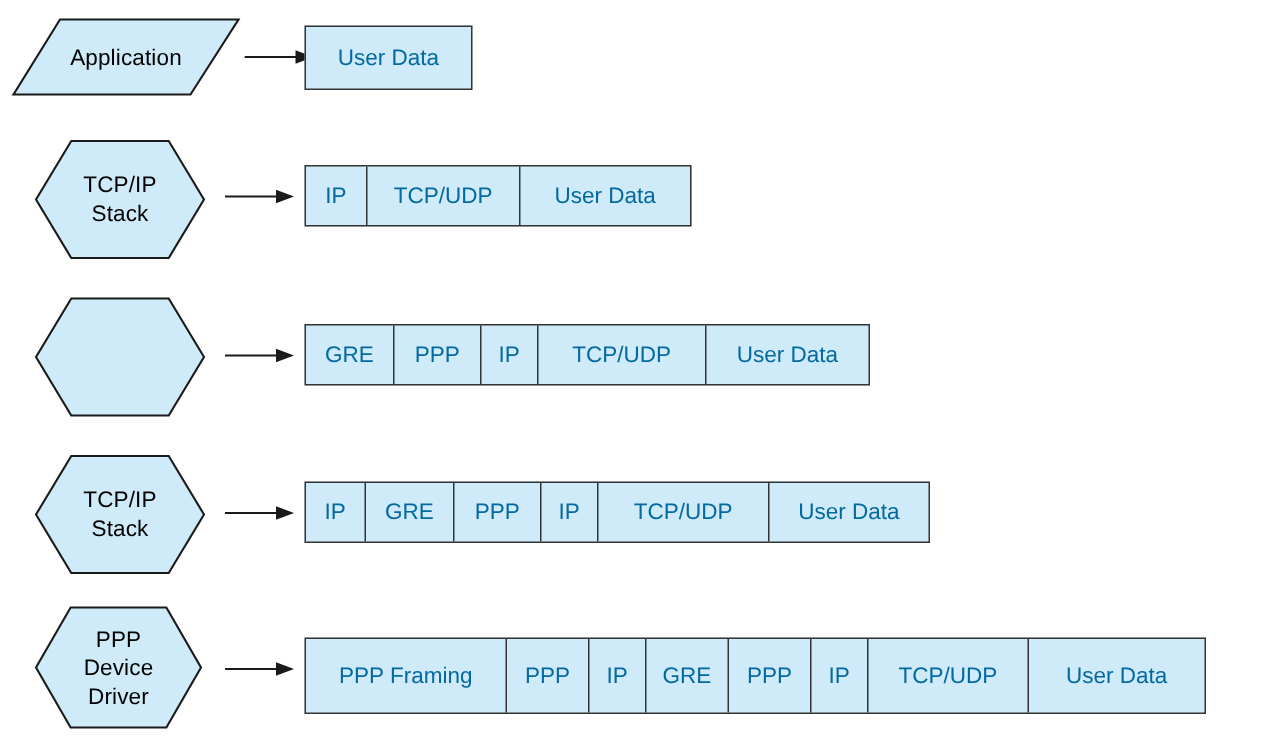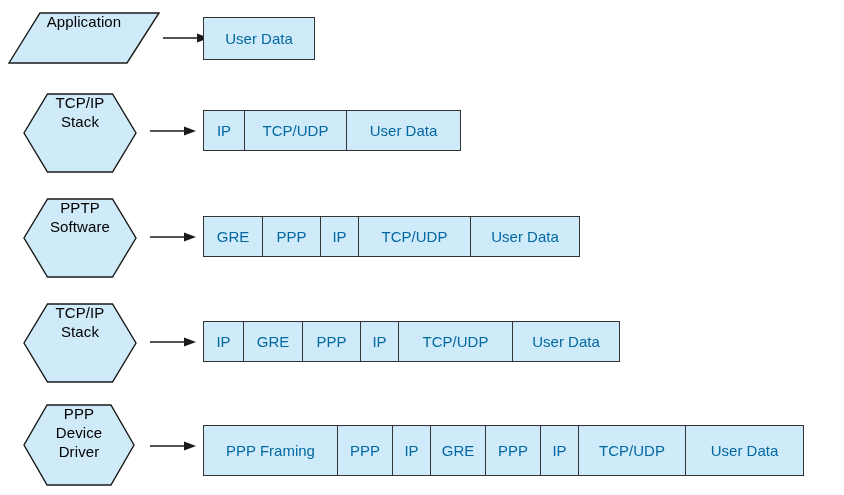--- a/index.html
+++ b/index.html
@@ -20,20 +20,21 @@
     left: 0;
     top: 0;
     width: 844px;
     height: 495px;
   }
   
   .stage {
     position: absolute;
     left: 8px;
     display: flex;
+    align-items: center;
     justify-content: center;
   }
   .stage svg {
     position: absolute;
     left: 0;
     top: 0;
     overflow: visible;
   }
   .stage-label {
     position: relative;
@@ -106,22 +107,20 @@
       </svg></div>
     <div class="band" style="left: 203px; top: 110px; height: 41px;">
       <div class="seg" style="width: 41px; flex: 0 0 41px;">IP</div>
       <div class="seg" style="width: 102px; flex: 0 0 102px;">TCP/UDP</div>
       <div class="seg" style="width: 113px; flex: 0 0 113px;">User Data</div>
     </div>
     <div class="stage" style="left: 23px; top: 198px; width: 114px; height: 80px;">
       <svg width="114" height="80" viewBox="0 0 114 80">
         <polygon points="24.509999999999998,1 89.49000000000001,1 113,40 89.49000000000001,79 24.509999999999998,79 1,40" fill="#cfeaf8" stroke="#1a1a1a" stroke-width="1.4" stroke-linejoin="miter"></polygon>
       </svg>
-      <div class="stage-label">PPTP
-Software</div>
     </div>
     <div class="arrow" style="left: 150px; top: 230px;"><svg width="46" height="14" viewBox="0 0 46 14">
         <line x1="0" y1="7" x2="35" y2="7" stroke="#1a1a1a" stroke-width="1.4"></line>
         <polygon points="34,2.5 46,7 34,11.5" fill="#1a1a1a"></polygon>
       </svg></div>
     <div class="band" style="left: 203px; top: 216px; height: 41px;">
       <div class="seg" style="width: 59px; flex: 0 0 59px;">GRE</div>
       <div class="seg" style="width: 58px; flex: 0 0 58px;">PPP</div>
       <div class="seg" style="width: 38px; flex: 0 0 38px;">IP</div>
       <div class="seg" style="width: 112px; flex: 0 0 112px;">TCP/UDP</div>

